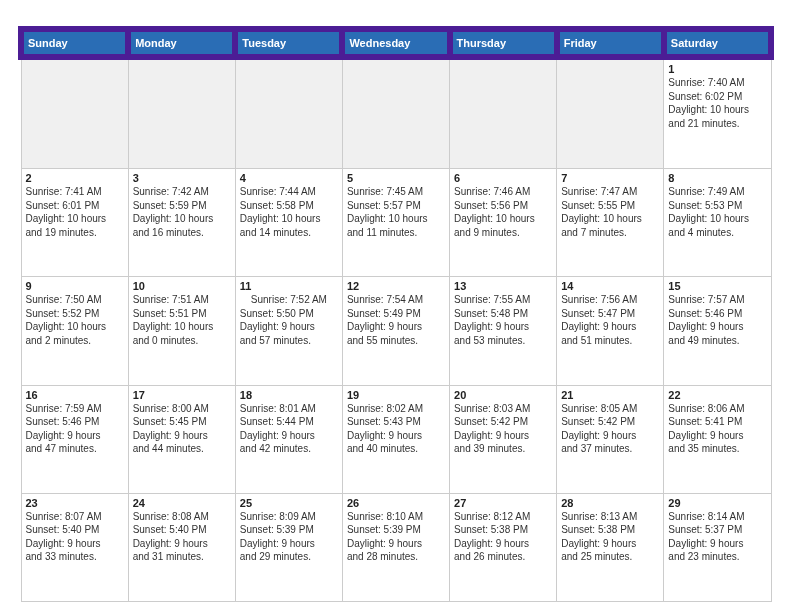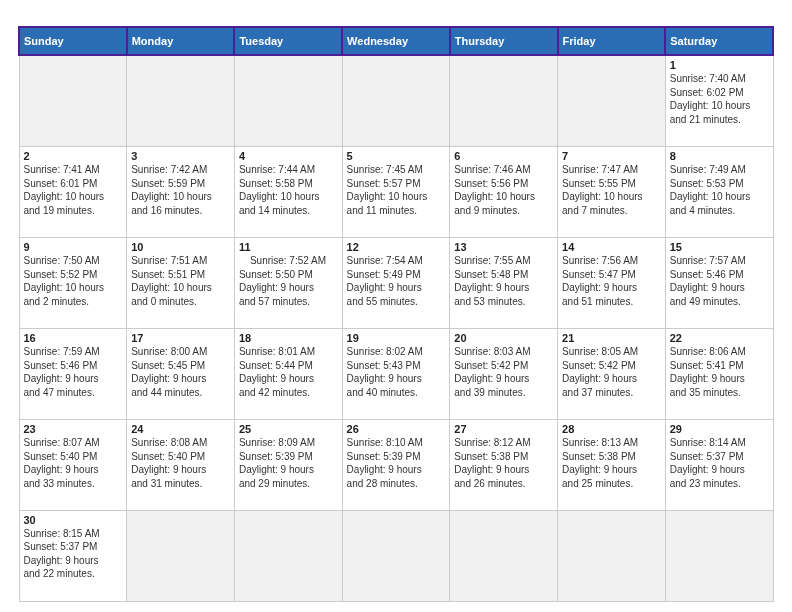--- a/index.html
+++ b/index.html
@@ -47,21 +47,21 @@
       width: 100%;
       table-layout: fixed;
     }
     .calendar th {
       background: #2a6db5;
       color: #fff;
       font-size: 11px;
       font-weight: bold;
       padding: 5px 4px;
       text-align: left;
-      border: 2px solid #4c1d95;
+      border: 6px solid #4c1d95;
       height: 28px;
     }
     .calendar td {
       border: 1px solid #ccc;
       vertical-align: top;
       padding: 3px 4px;
       font-size: 9.2px;
       color: #333;
       background: #fff;
       height: 74px;
@@ -241,27 +241,15 @@
 and 26 minutes.</span></td>
           <td><span class="day-num">28</span><span class="day-info" style="white-space: pre-line; text-align: right;">Sunrise: 8:13 AM
 Sunset: 5:38 PM
 Daylight: 9 hours
 and 25 minutes.</span></td>
           <td><span class="day-num">29</span><span class="day-info" style="white-space: pre-line;">Sunrise: 8:14 AM
 Sunset: 5:37 PM
 Daylight: 9 hours
 and 23 minutes.</span></td>
         </tr>
-        <tr>
-          <td class="last-row"><span class="day-num">30</span><span class="day-info" style="white-space: pre-line;">Sunrise: 8:15 AM
-Sunset: 5:37 PM
-Daylight: 9 hours
-and 22 minutes.</span></td>
-          <td class="shaded last-row"></td>
-          <td class="shaded last-row"></td>
-          <td class="shaded last-row"></td>
-          <td class="shaded last-row"></td>
-          <td class="shaded last-row"></td>
-          <td class="shaded last-row"></td>
-        </tr>
       </tbody>
   </table>
 </div>
 
 </body></html>

